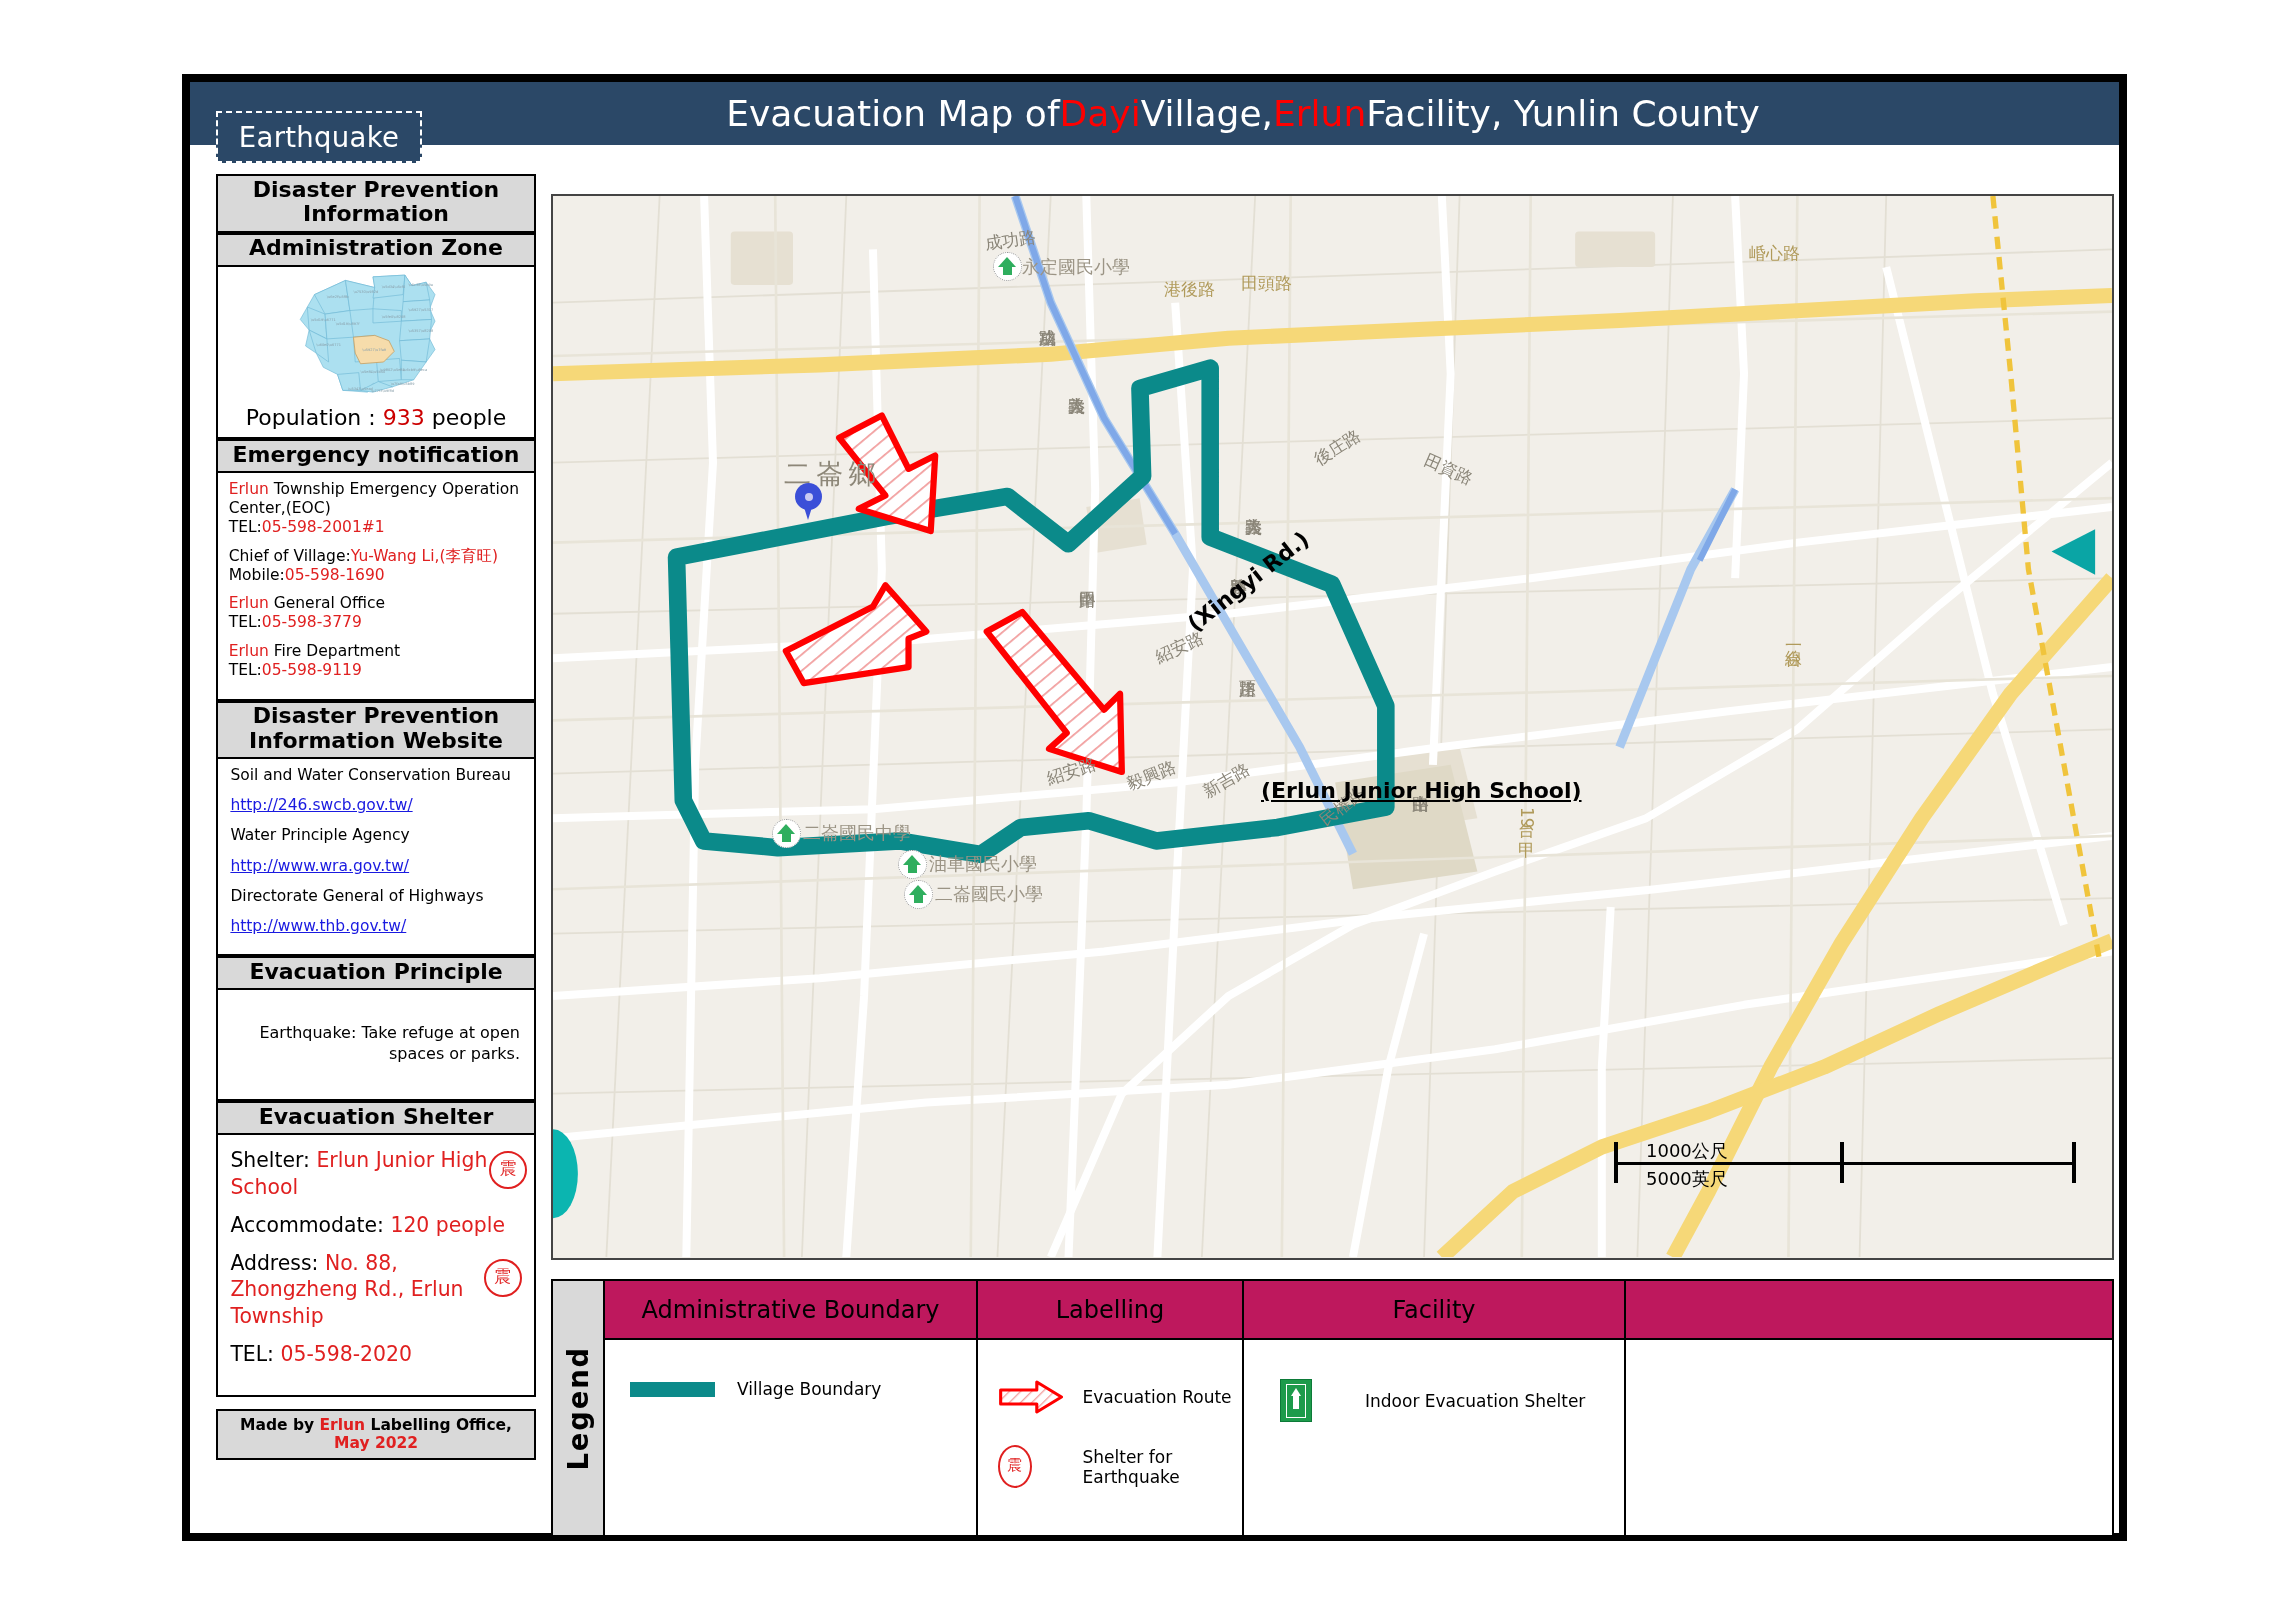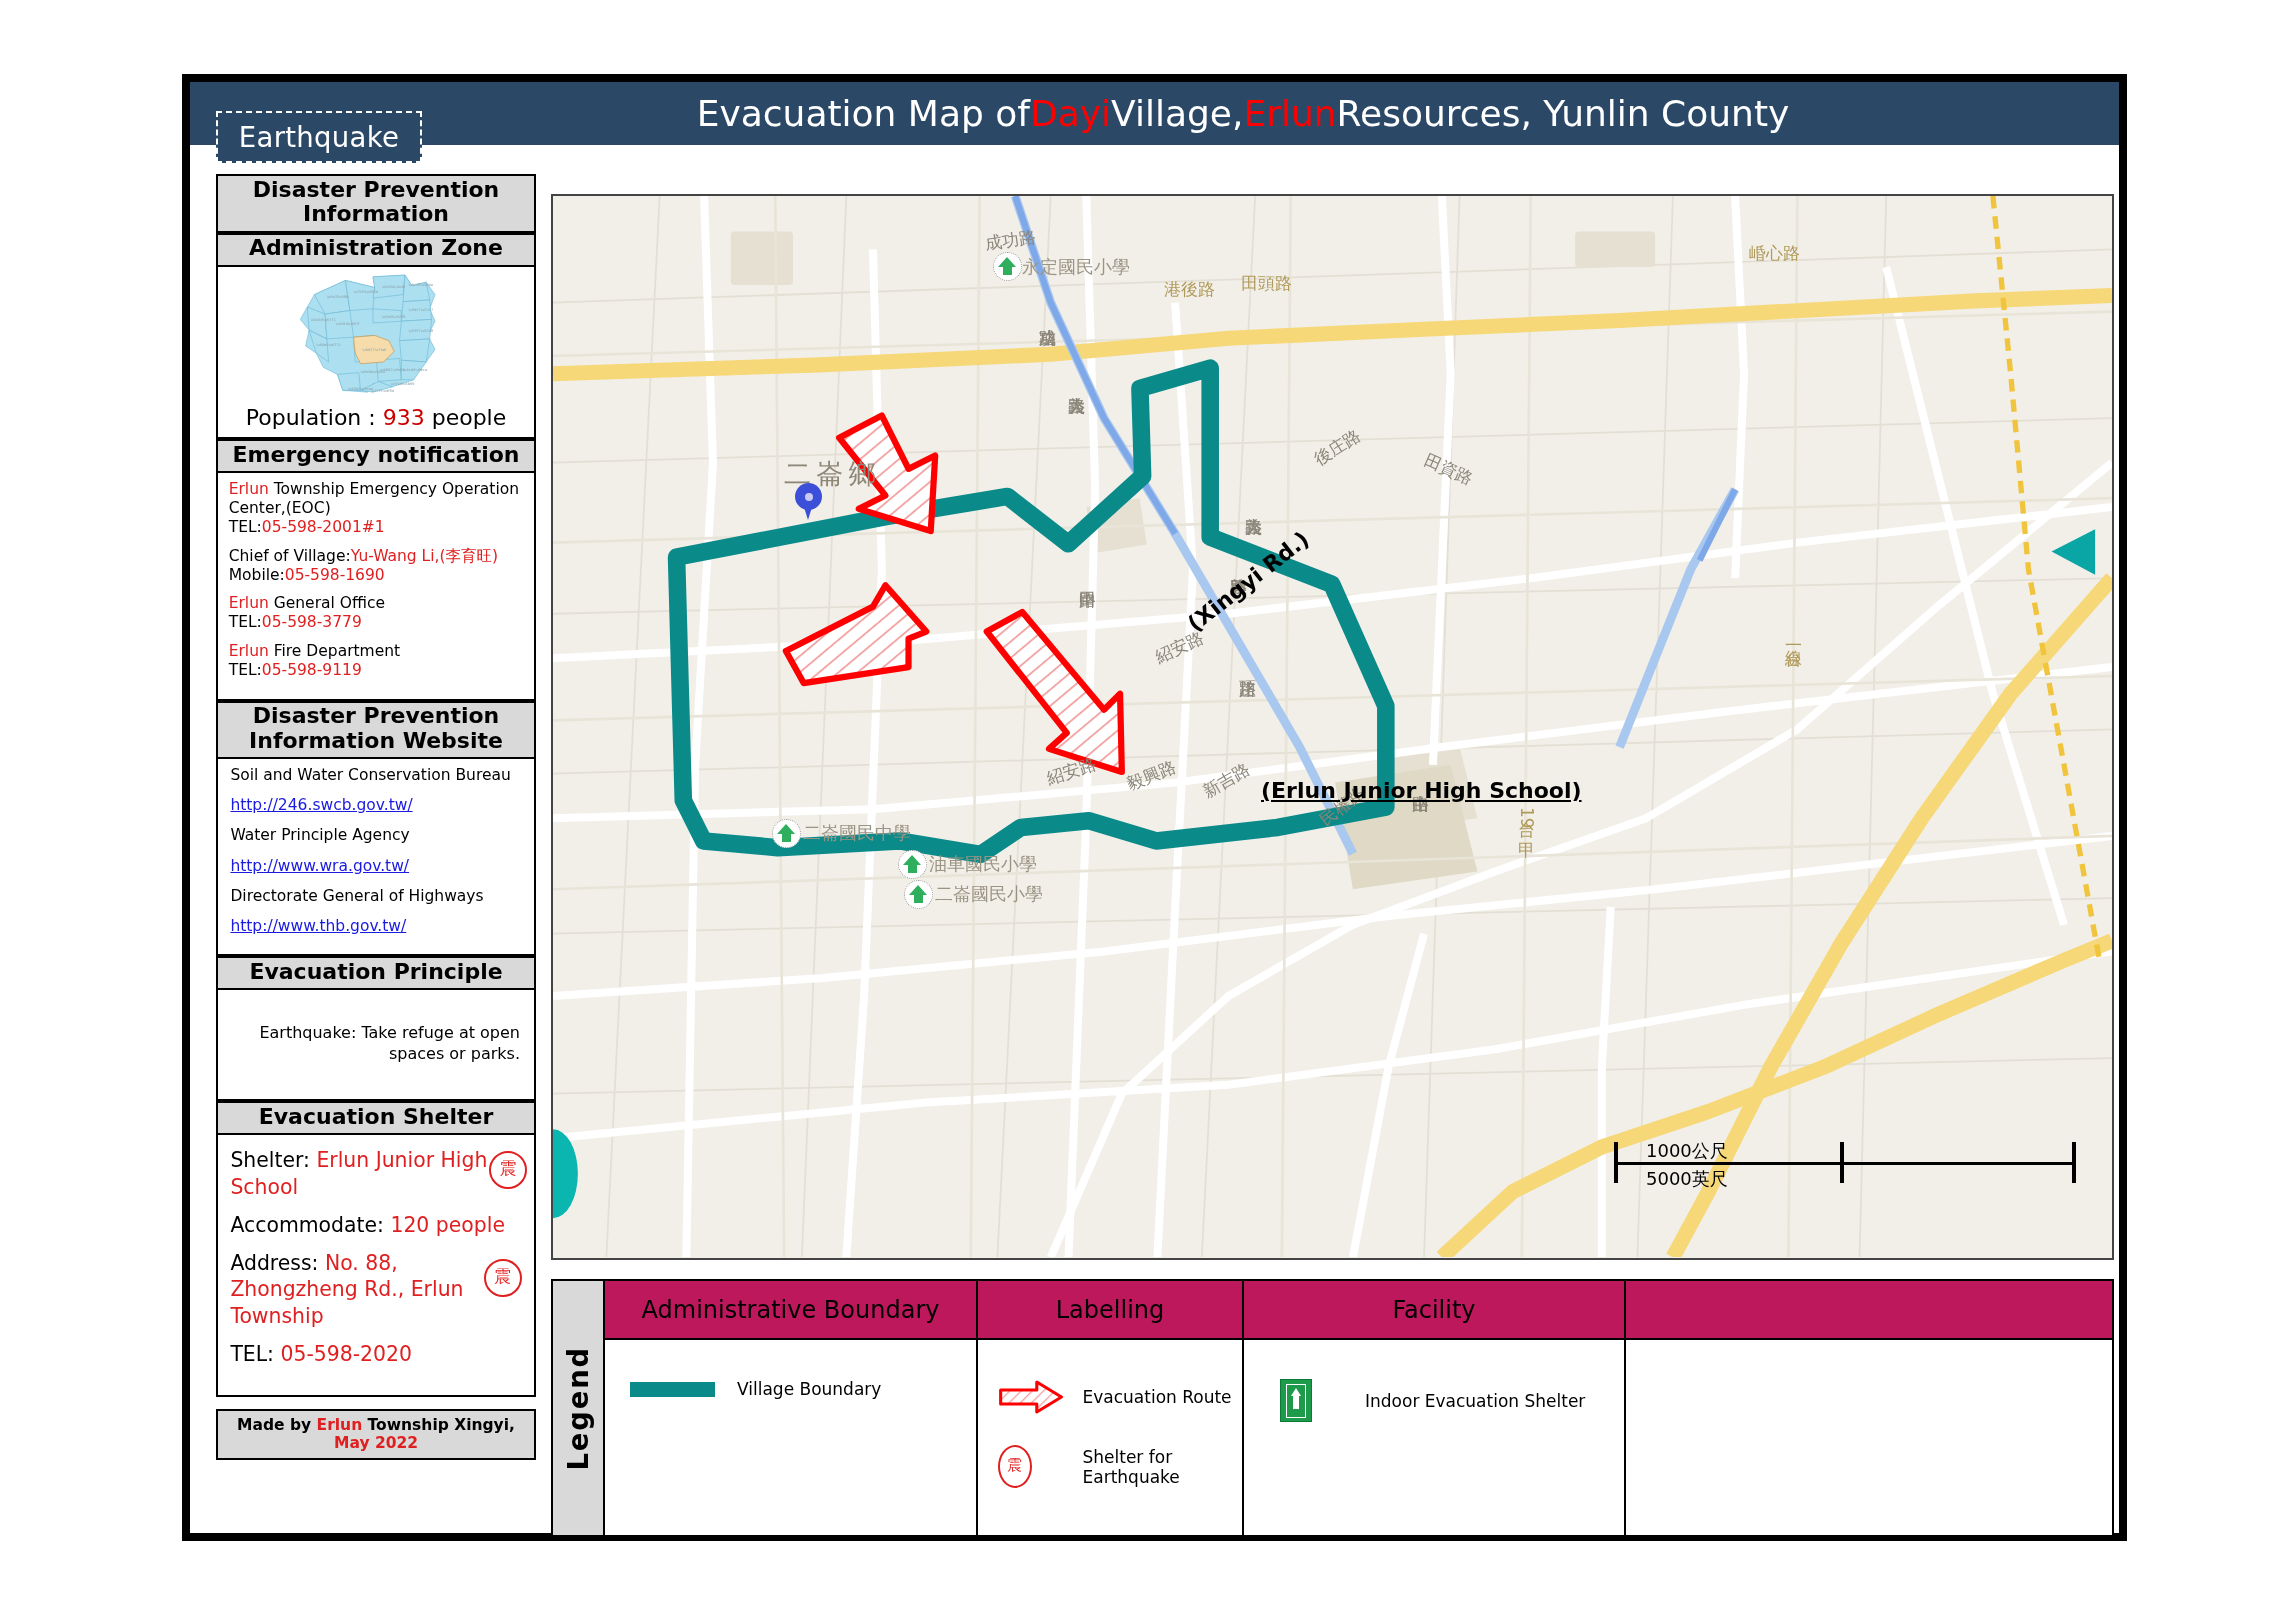--- a/index.html
+++ b/index.html
@@ -131,21 +131,21 @@
 
   <div class="header"></div>
   <div class="quake-tag">
     <span>Earthquake</span>
   </div>
   <div class="header-title">
     <span>Evacuation Map of </span>
       <span class="red">Dayi</span>
       <span> Village, </span>
       <span class="red">Erlun</span>
-      <span> Resources, Yunlin County</span>
+      <span> Facility, Yunlin County</span>
   </div>
 
   <div class="sidebar">
 
     <div class="sb-head">Disaster Prevention Information</div>
 
     <div class="sb-head">Administration Zone</div>
     <div class="sb-body">
       <div class="zone-map">
         <svg width="231" height="133" viewBox="0 0 260 150">
@@ -243,21 +243,21 @@
       <p>
         <span>Address: </span><span class="red">No. 88, Zhongzheng Rd., Erlun Township</span>
       </p>
       <p>
         <span>TEL: </span><span class="red">05-598-2020</span>
       </p>
     </div>
 
     <div style="height:12.4px"></div>
     <div class="made-by">
-      <span>Made by </span><span class="red">Erlun</span><span> Township Xingyi,</span><br>
+      <span>Made by </span><span class="red">Erlun</span><span> Labelling Office,</span><br>
       <span class="red">May 2022</span>
     </div>
   </div>
 
   <div class="mapbox">
     <svg class="map-canvas" viewBox="0 0 1754 1194" preserveAspectRatio="none">
       <rect x="0" y="0" width="1754" height="1194" fill="#f2efe9"></rect>
 
       <g stroke="#e3dfd4" stroke-width="2" fill="none">
         <path d="M0 120 L1754 60"></path>

